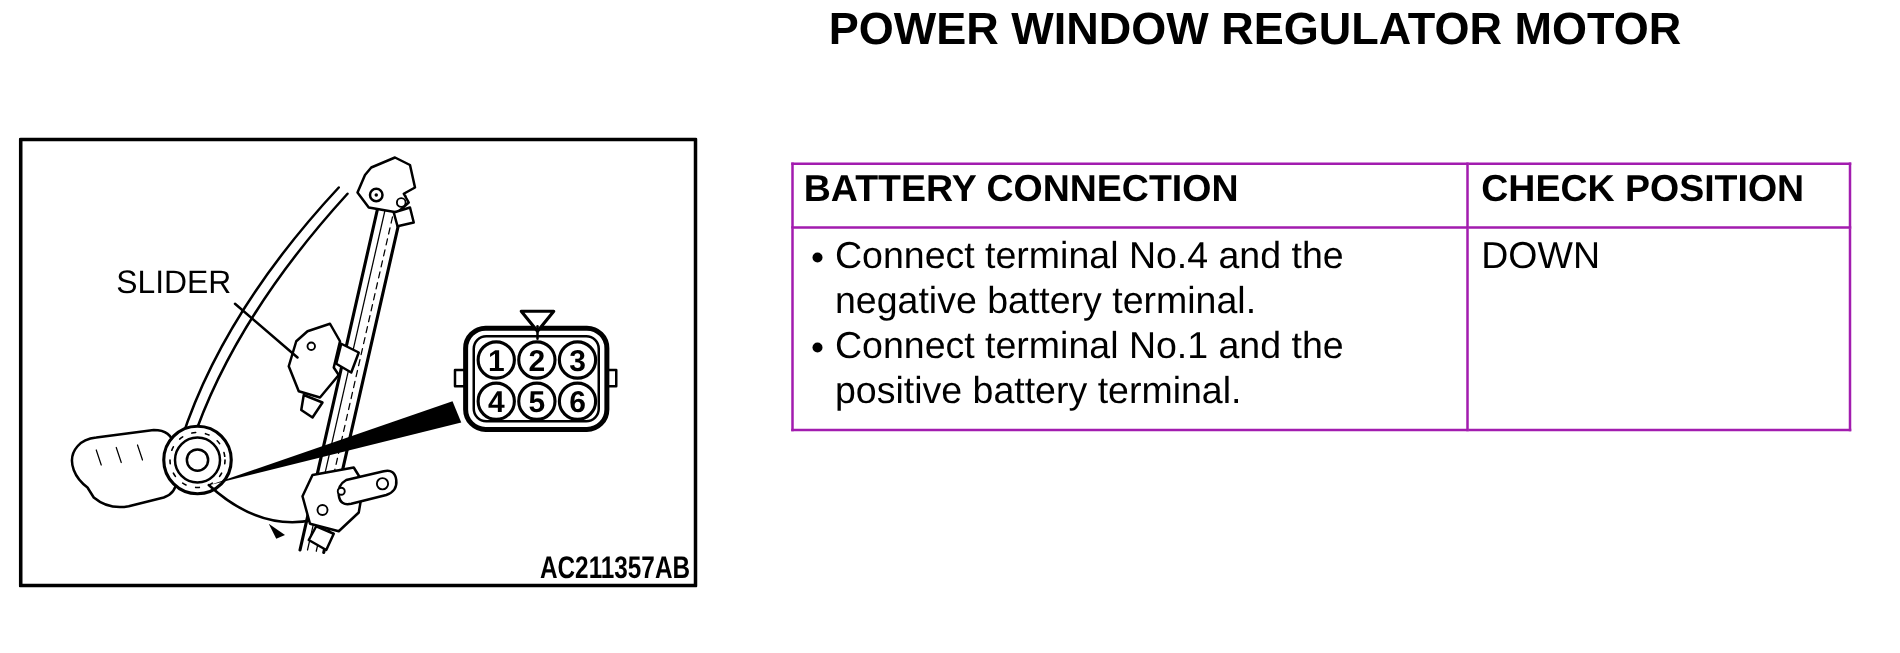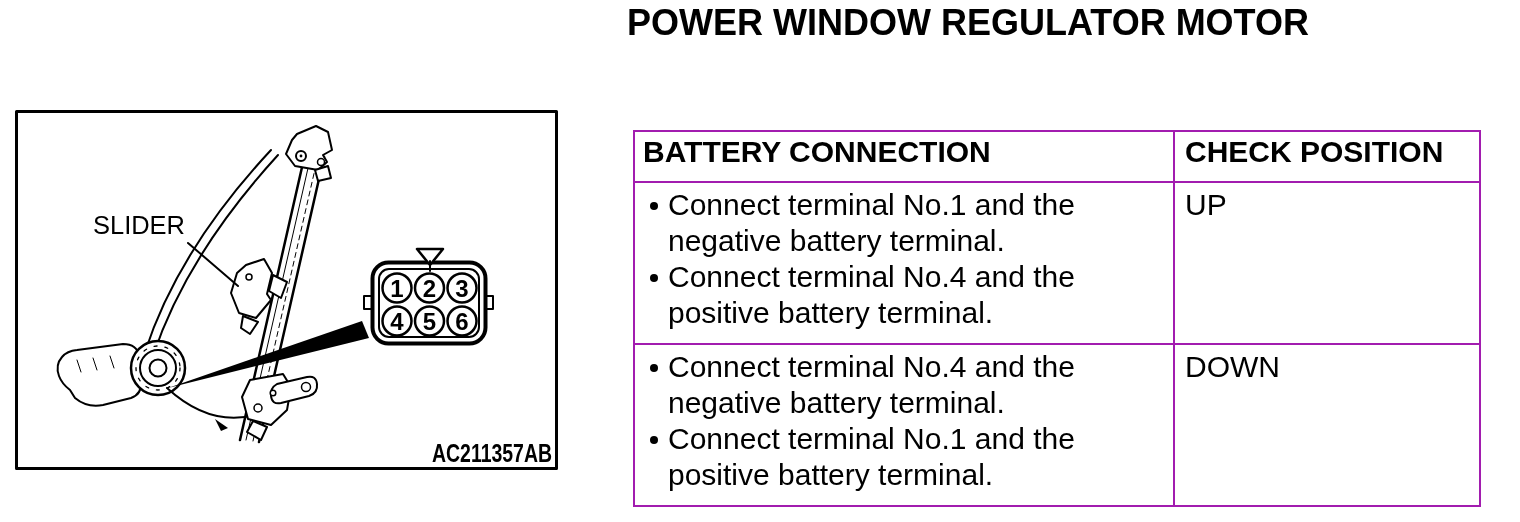--- a/index.html
+++ b/index.html
@@ -7,21 +7,21 @@
     width:1520px;height:522px;
     background:#ffffff;color:#000;
     font-family:"Liberation Sans","DejaVu Sans",sans-serif;
     position:relative;overflow:hidden;
   }
   .title{
     position:absolute;left:627px;top:1px;margin:0;
     font-size:36px;font-weight:bold;line-height:44px;
     letter-spacing:0px;white-space:nowrap;
   }
-  .title-line{display:block;}
+  .title-line{display:block;margin-left:36px;}
   .figure{position:absolute;left:15px;top:110px;width:588px;height:360px;}
   .figure svg{display:block;}
   .figure text{font-family:"Liberation Sans","DejaVu Sans",sans-serif;fill:#000;}
 
   table.check-table{
     position:absolute;left:633px;top:130px;
     width:846px;border-collapse:collapse;table-layout:fixed;
     font-size:30px;
   }
   .check-table th,.check-table td{
@@ -156,29 +156,20 @@
   <thead>
     <tr>
       <th>BATTERY CONNECTION</th>
       <th class="pos-h">CHECK POSITION</th>
     </tr>
   </thead>
   <tbody>
     <tr>
       <td class="conn">
         <ul class="bullets">
-          <li>Connect terminal No.1 and the negative battery terminal.</li>
-          <li>Connect terminal No.4 and the positive battery terminal.</li>
-        </ul>
-      </td>
-      <td class="pos">UP</td>
-    </tr>
-    <tr>
-      <td class="conn">
-        <ul class="bullets">
           <li>Connect terminal No.4 and the negative battery terminal.</li>
           <li>Connect terminal No.1 and the positive battery terminal.</li>
         </ul>
       </td>
       <td class="pos">DOWN</td>
     </tr>
   </tbody>
 </table>
 
 </body></html>

